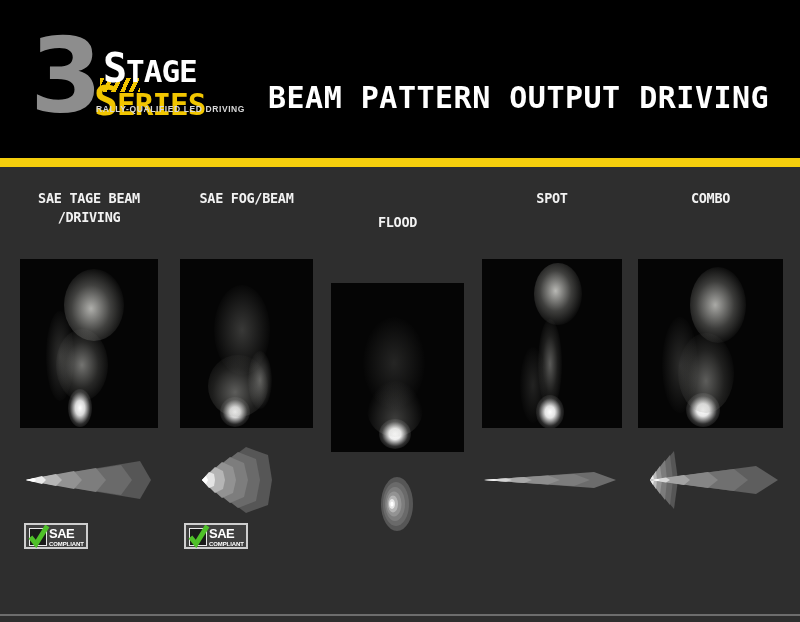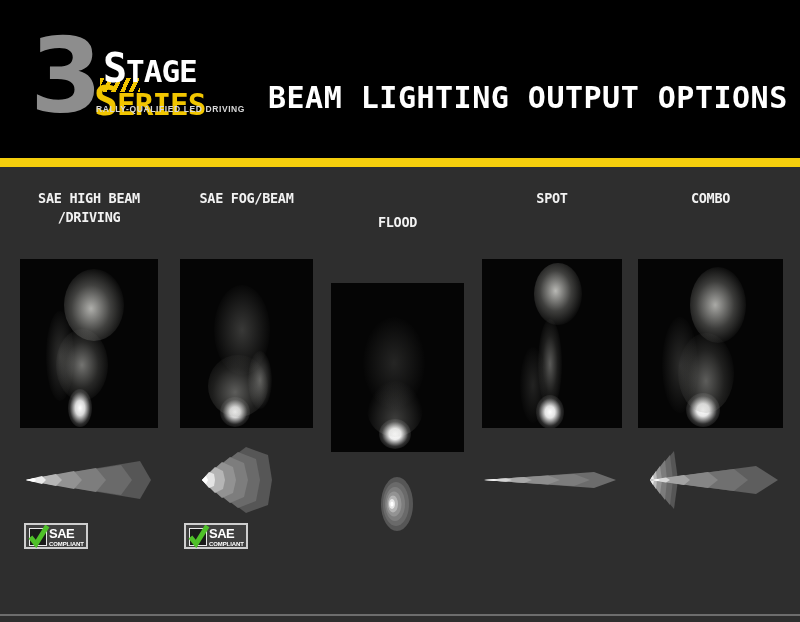--- a/index.html
+++ b/index.html
@@ -198,27 +198,27 @@
   <div class="header">
 
     <div class="logo">
       <div class="logo-3">3</div>
       <div class="logo-stripes"></div>
       <div class="logo-stage"><span><span class="cap">S</span>TAGE</span></div>
       <div class="logo-series"><span><span class="cap">S</span>ERIES</span></div>
       <div class="logo-tag">RALLY-QUALIFIED LED DRIVING</div>
     </div>
 
-    <div class="header-title">BEAM LIGHTING OUTPUT OPTIONS</div>
+    <div class="header-title">BEAM PATTERN OUTPUT DRIVING</div>
   </div>
 
   <div class="yellow-rule"></div>
 
   <div class="col" id="col0" style="left:20px; width:138px;">
-    <div class="col-label">SAE HIGH BEAM
+    <div class="col-label">SAE TAGE BEAM
 /DRIVING</div>
     <div class="photo" style="left:0; width:138px; height:169px;">
       <div class="glow" style="left:48px; top:130px; width:24px; height:38px; background:radial-gradient(ellipse at center, #ffffff 0%, #d8d8d8 28%, rgba(120,120,120,0.35) 60%, rgba(0,0,0,0) 80%);"></div>
       <div class="glow" style="left:36px; top:70px; width:52px; height:72px; background:radial-gradient(ellipse at center, rgba(225,225,220,0.50) 0%, rgba(150,150,145,0.24) 45%, rgba(0,0,0,0) 78%);"></div>
       <div class="glow" style="left:44px; top:10px; width:60px; height:72px; background:radial-gradient(ellipse at 45% 55%, rgba(240,240,235,0.72) 0%, rgba(170,170,165,0.36) 42%, rgba(0,0,0,0) 76%);"></div>
       <div class="glow" style="left:26px; top:52px; width:28px; height:90px; background:radial-gradient(ellipse at center, rgba(200,200,195,0.22) 0%, rgba(0,0,0,0) 75%);"></div>
     </div>
     <div class="beamfig">
       <svg viewBox="0 0 138 70" width="138" height="70">
         <polygon points="6,35 120,16 131,35 120,54" fill="#565656"></polygon>

